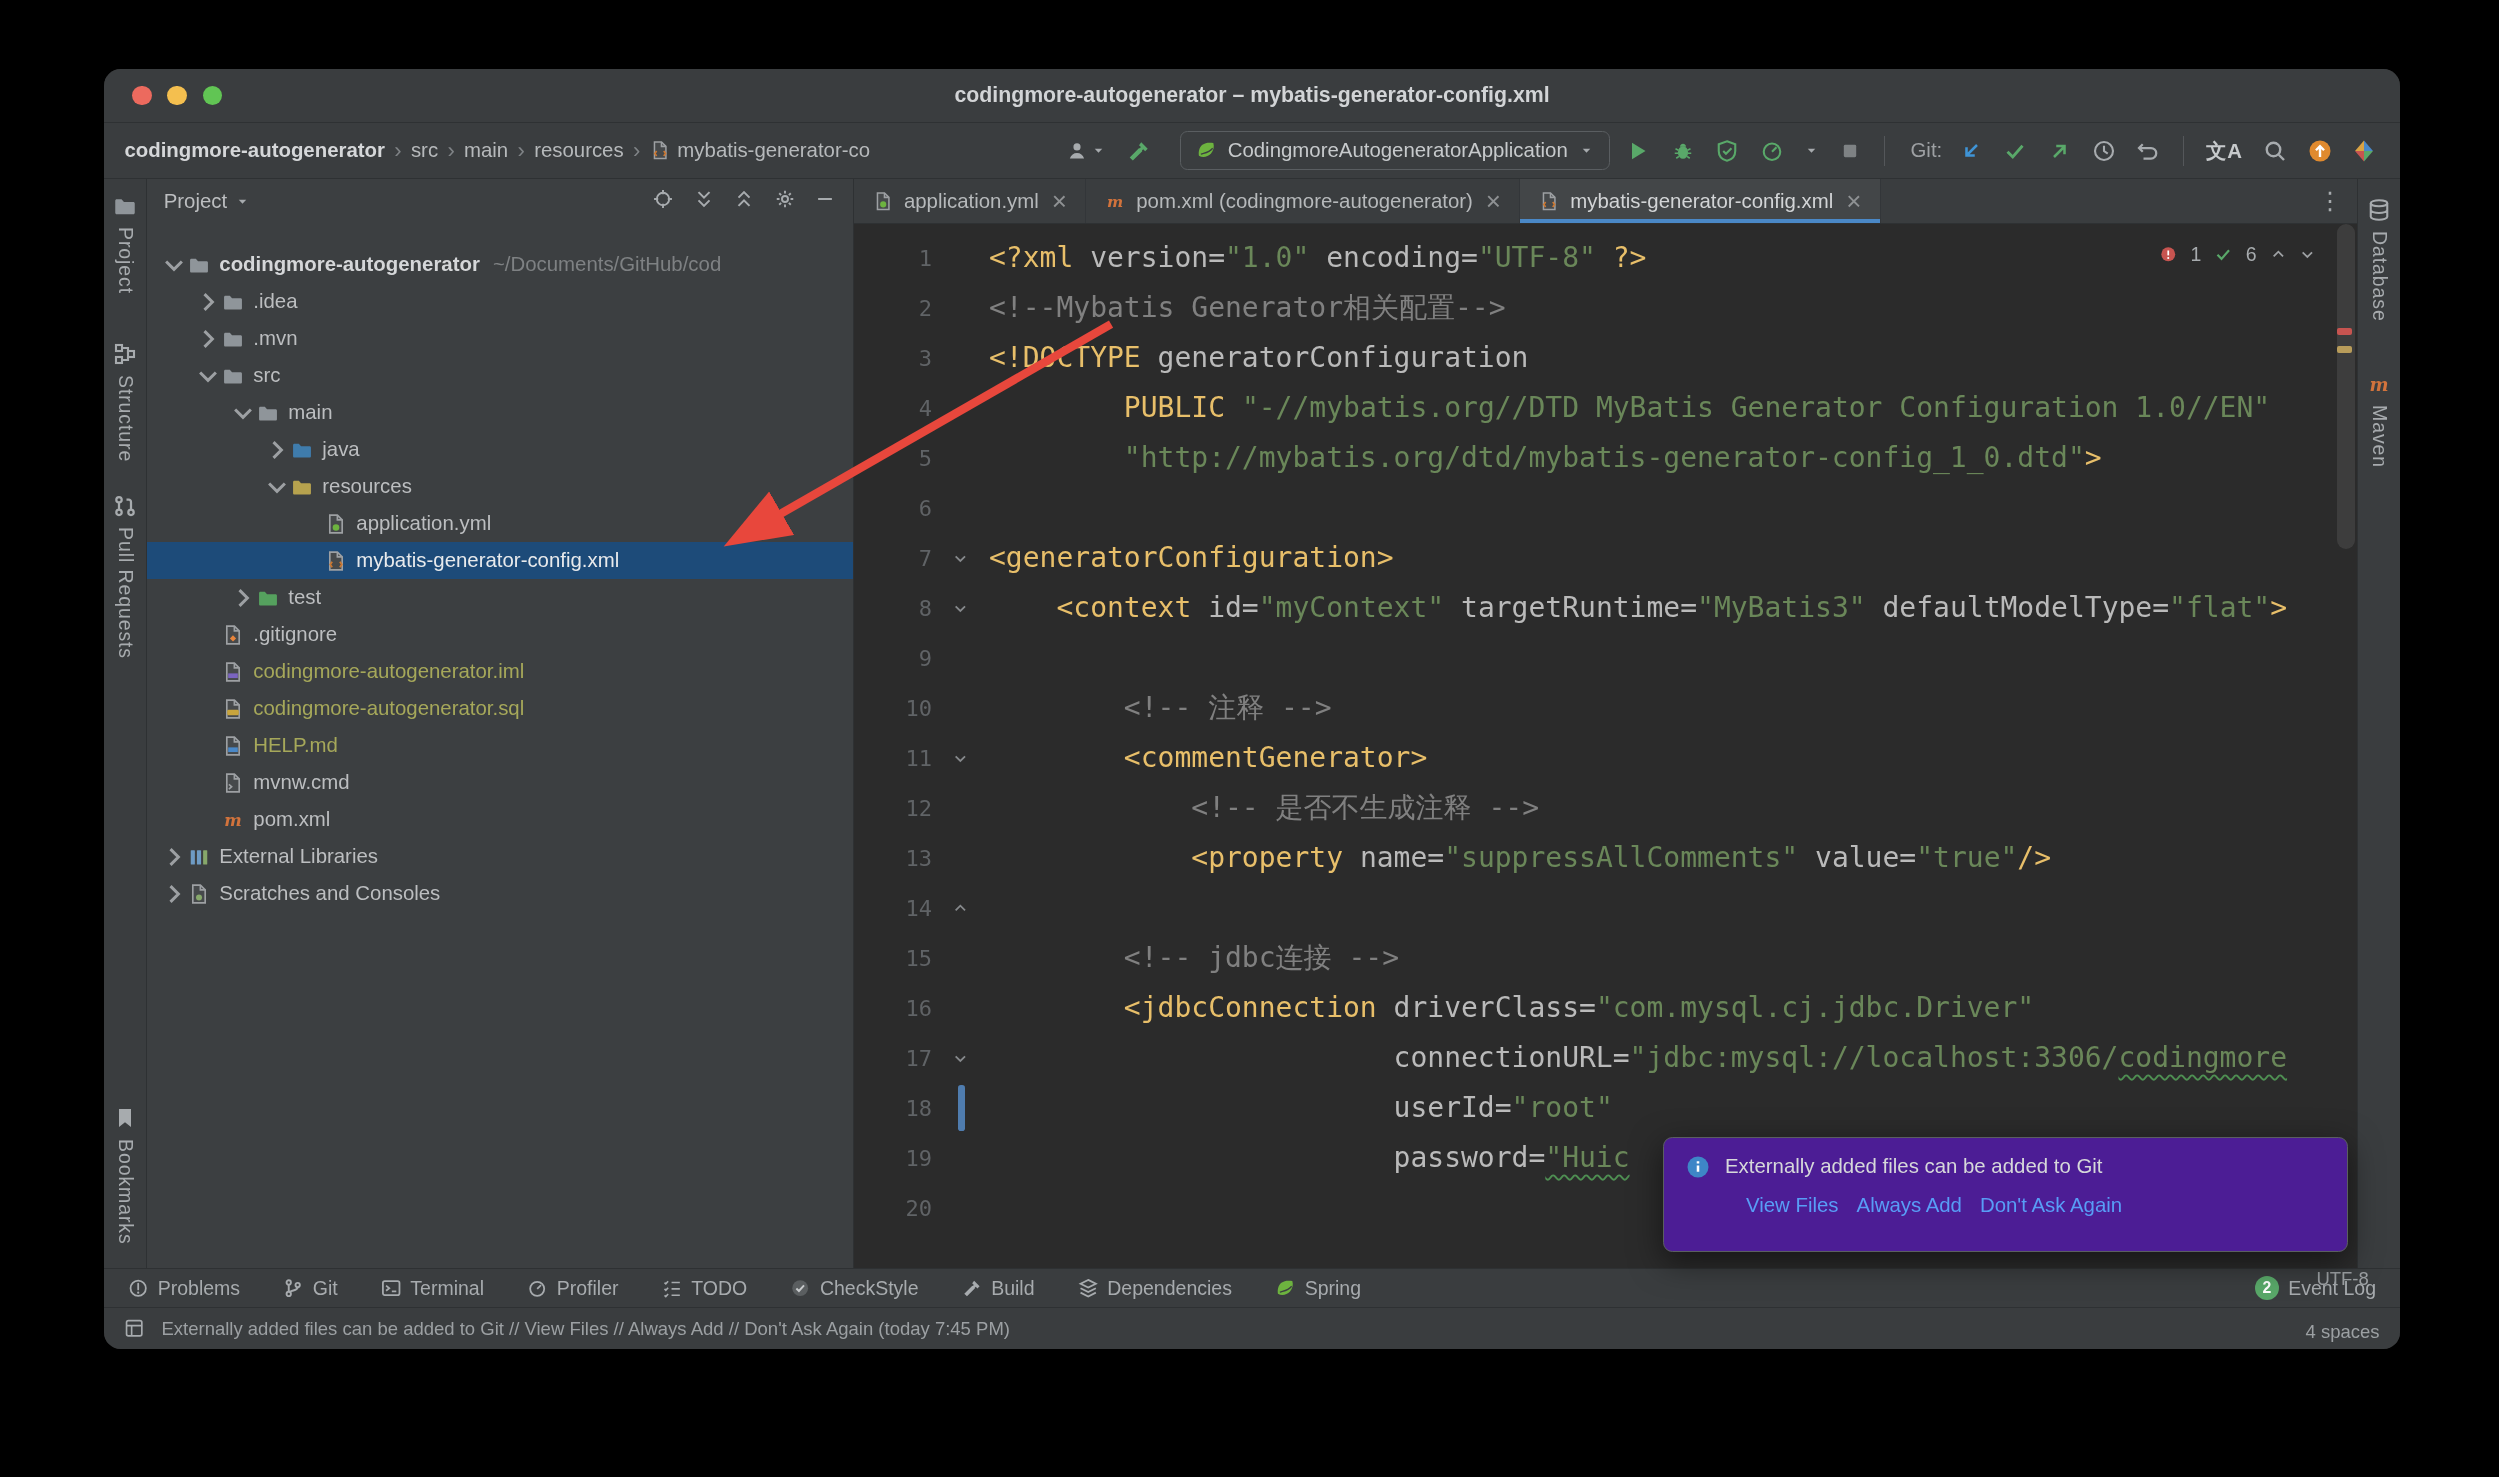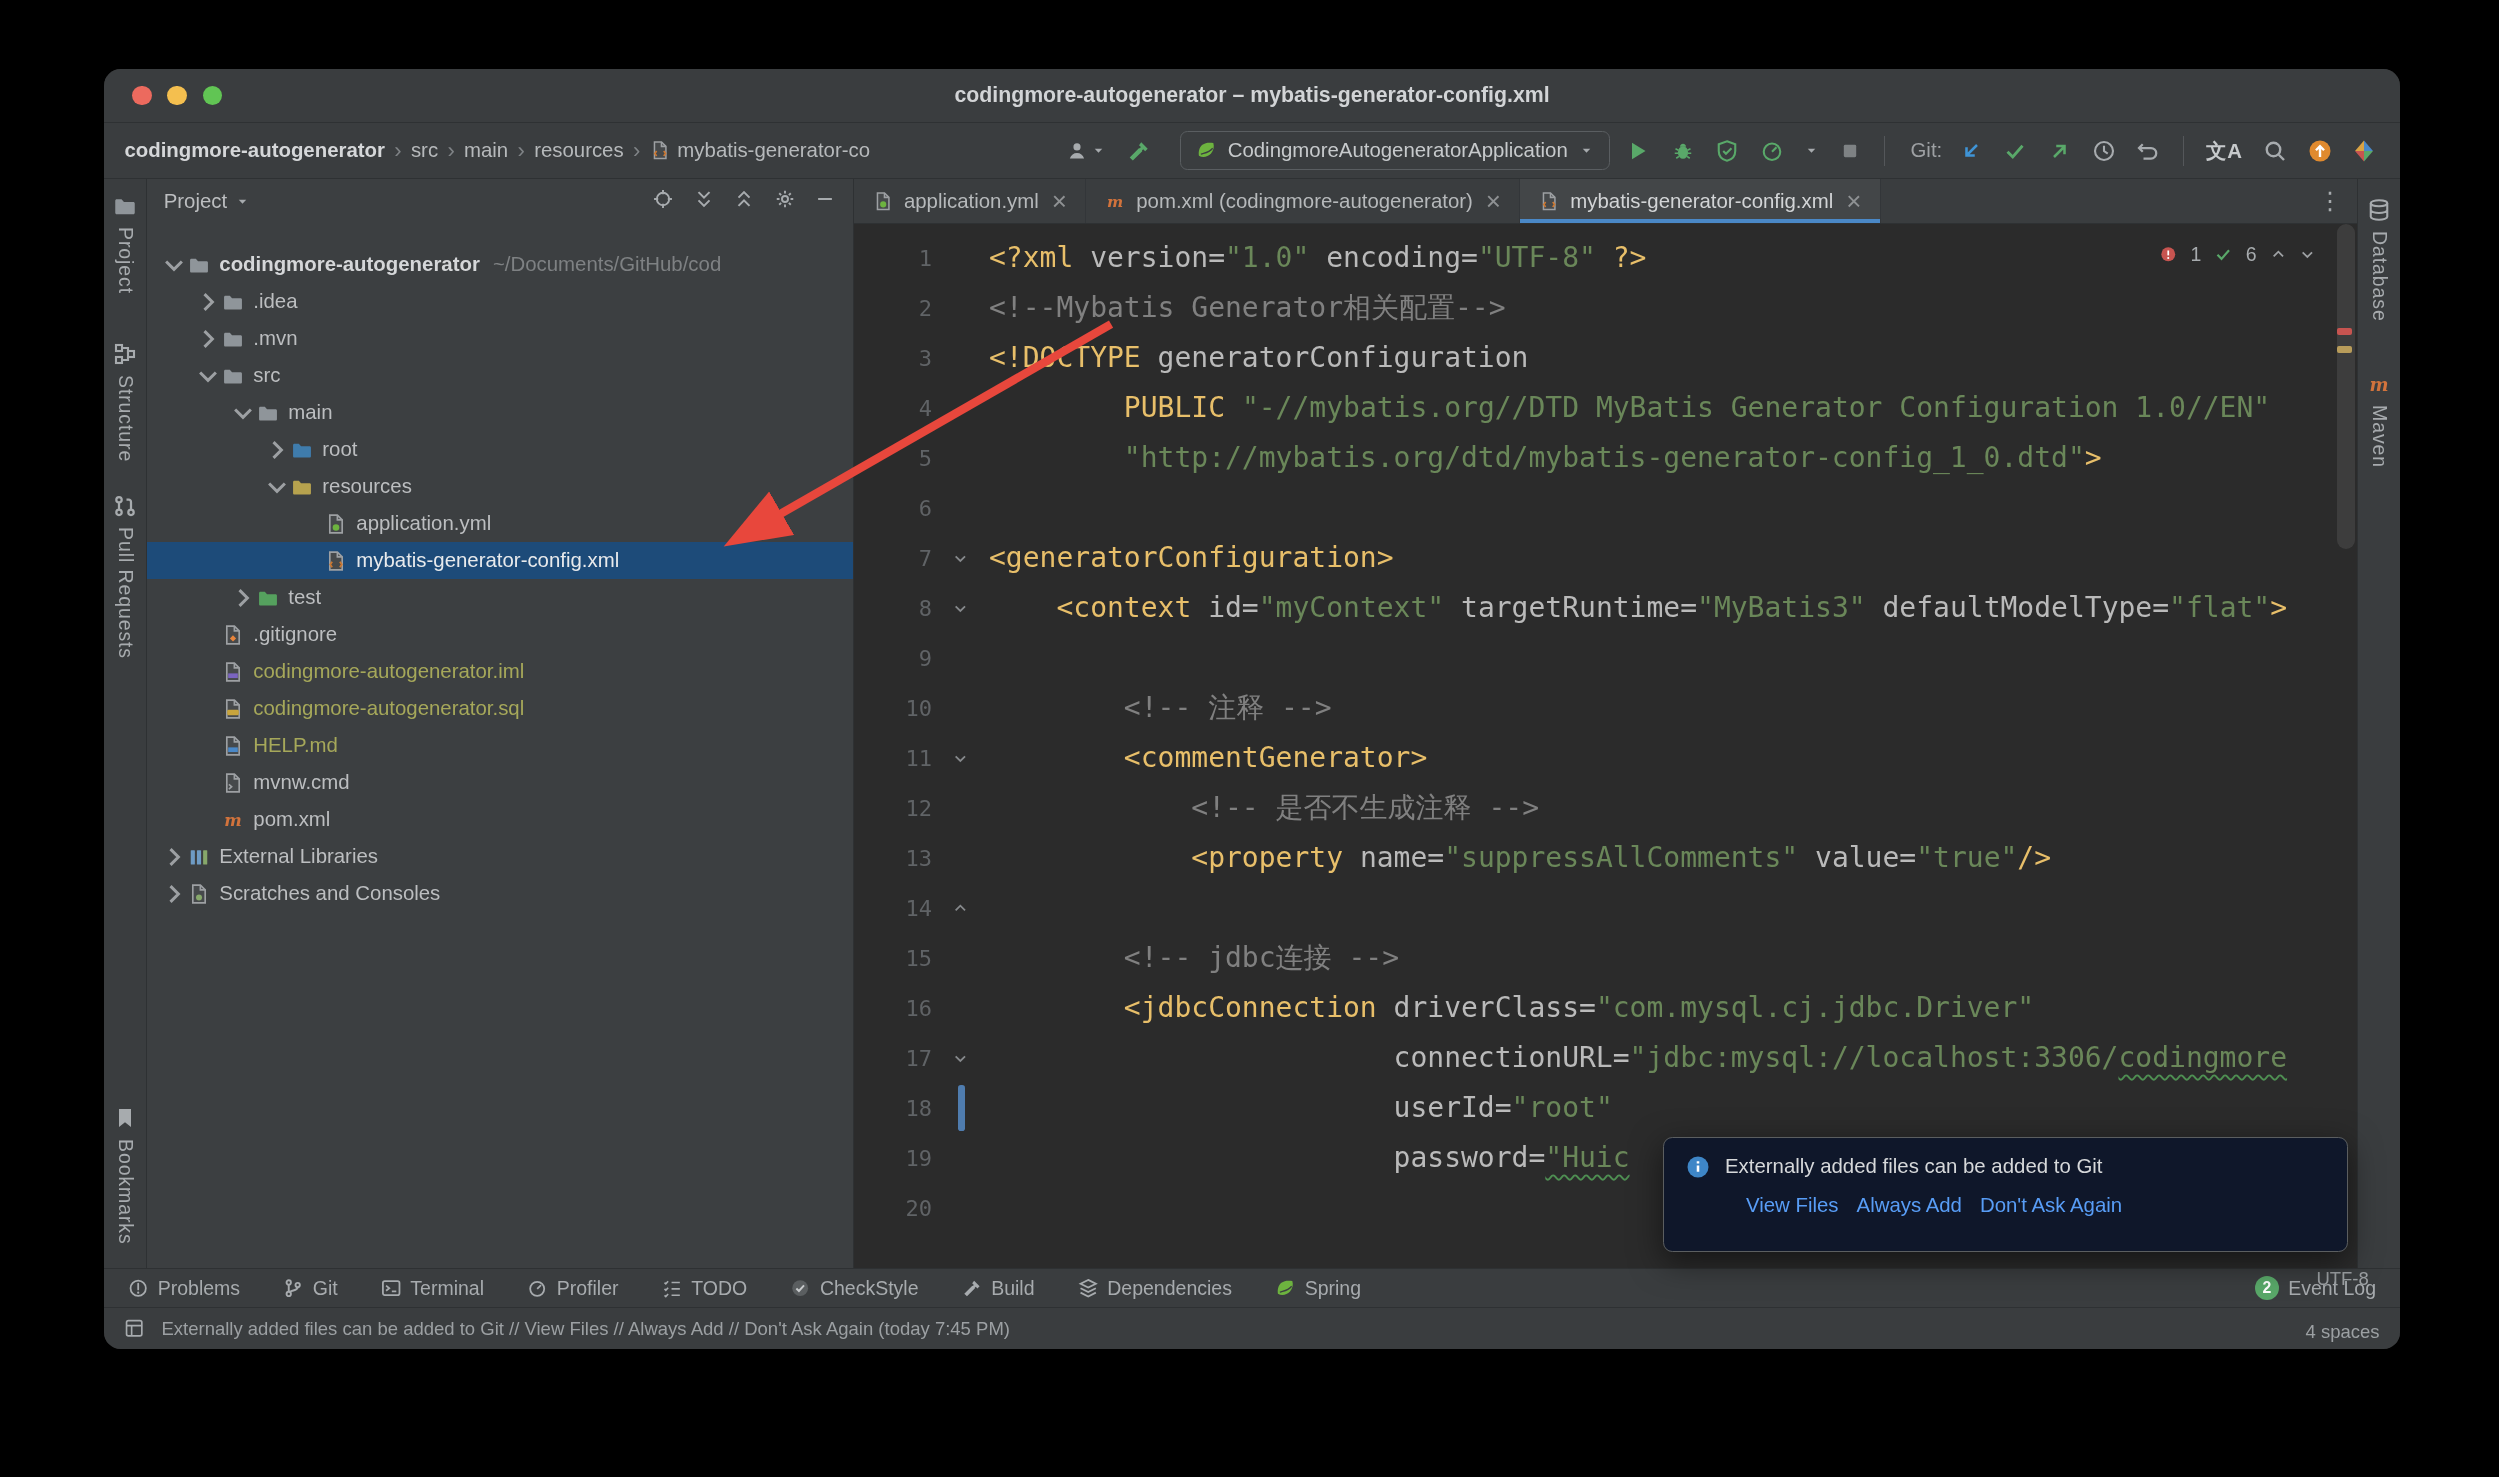--- a/index.html
+++ b/index.html
@@ -76,21 +76,21 @@
   .tk.tag{color:var(--tag);} .tk.attr{color:var(--attr);} .tk.str{color:var(--string);}
   .tk.cmt{color:var(--comment);} .tk.pln{color:#A9B7C6;}
   .tk.sq{text-decoration:underline;text-decoration-style:wavy;text-decoration-color:#4E8F52;
     text-decoration-thickness:1.9px;text-underline-offset:6.5px;}
   .inspections{position:absolute;top:18.5px;right:41px;display:flex;align-items:center;gap:13px;
     font-size:19.5px;color:#A7ABAE;z-index:5;}
   .scroll-thumb{position:absolute;right:1.9px;top:0;width:18.5px;height:325px;background:rgba(180,180,180,.14);
     border-radius:9.3px;z-index:4;}
   .stripe-mark{position:absolute;right:4.6px;width:15px;height:7.4px;border-radius:1.9px;z-index:4;}
   
-  .notification{position:absolute;left:1559px;top:1068px;width:685px;height:115px;background:#0f172a;
+  .notification{position:absolute;left:1559px;top:1068px;width:685px;height:115px;background:#4c1d95;
     border:0.9px solid #5B5E60;border-radius:9.3px;padding:16.7px 22px;z-index:30;
     box-shadow:0 9.3px 31.5px rgba(0,0,0,.5);}
   .notif-row{display:flex;align-items:center;gap:15px;font-size:20.4px;color:#D6D8DA;}
   .notif-links{margin:15px 0 0 60px;display:flex;gap:18px;font-size:20.4px;}
   .notif-link{color:var(--link);}
   
   .toolwindow-bar{height:39px;background:#3a3d3f;border-top:0.9px solid #2e3133;display:flex;align-items:center;
     padding:0 24px;gap:43px;font-size:19.5px;color:#A7ABAE;flex:0 0 auto;}
   .bb-item{display:inline-flex;align-items:center;gap:9.3px;white-space:nowrap;}
   .bb-item.event-log{margin-left:auto;}
@@ -447,21 +447,21 @@
             <span class="tree-chev">
               <svg viewBox="0 0 16 16">
                 <path d="M6 3.5L10.5 8L6 12.5" fill="none" stroke="#9DA0A3" stroke-width="1.7"></path>
               </svg>
             </span>
             <span class="icn ic24">
               <svg viewBox="0 0 16 16">
                 <path d="M1.5 4.5c0-.6.4-1 1-1h3.2l1.6 1.8h6.2c.6 0 1 .4 1 1v6.2c0 .6-.4 1-1 1h-11c-.6 0-1-.4-1-1z" fill="#3F7CAC"></path>
               </svg>
             </span>
-            <span class="tree-label">root</span>
+            <span class="tree-label">java</span>
           </div>
           <div class="tree-row" style="padding-left:116px">
             <span class="tree-chev">
               <svg viewBox="0 0 16 16">
                 <path d="M3.5 6L8 10.5L12.5 6" fill="none" stroke="#9DA0A3" stroke-width="1.7"></path>
               </svg>
             </span>
             <span class="icn ic24">
               <svg viewBox="0 0 16 16">
                 <path d="M1.5 4.5c0-.6.4-1 1-1h3.2l1.6 1.8h6.2c.6 0 1 .4 1 1v6.2c0 .6-.4 1-1 1h-11c-.6 0-1-.4-1-1z" fill="#B6A24E"></path>

